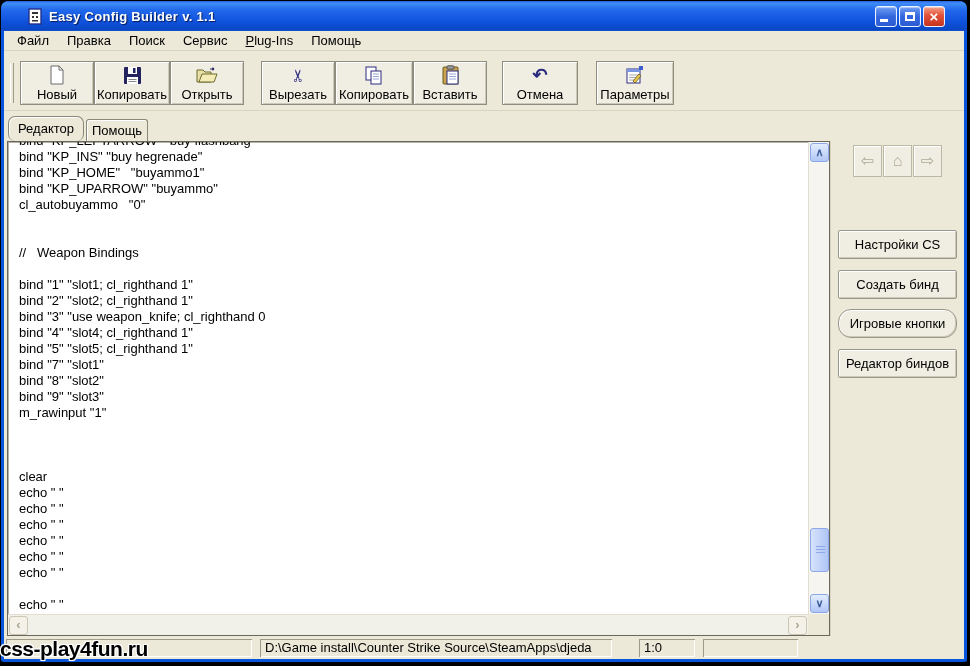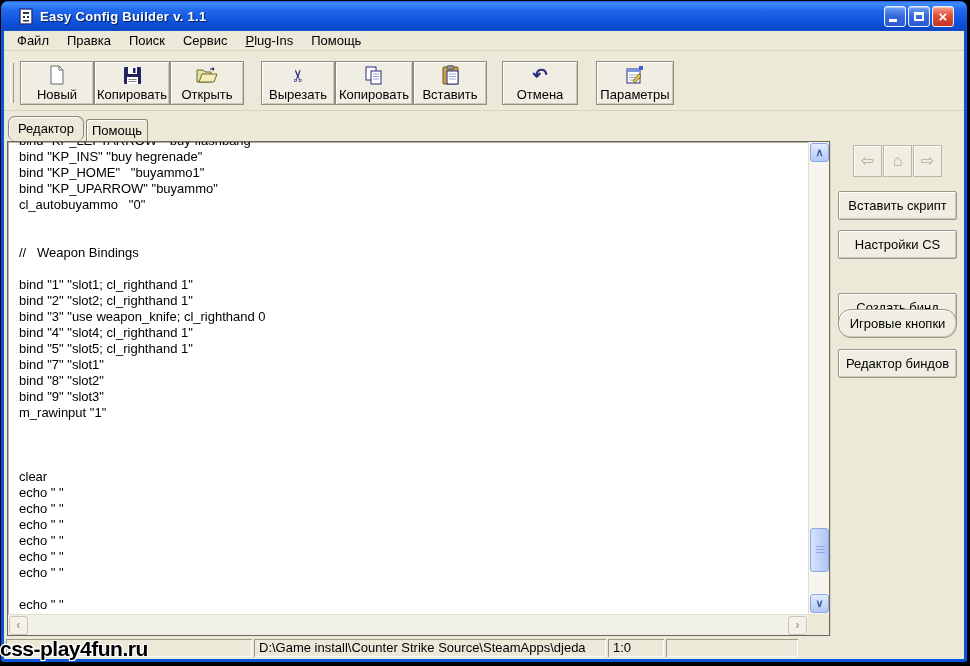--- a/index.html
+++ b/index.html
@@ -7,21 +7,21 @@
               font-family:"Liberation Sans", sans-serif; }
   .window { position:absolute; left:1px; top:1px; width:966px; height:661px;
             background:#ECE9D8; border:3px solid #0855DD; border-top:none;
             border-radius:8px 8px 3px 3px; }
   .content { position:absolute; left:0; top:0; right:0; bottom:0; }
 
   
   .titlebar { position:absolute; left:-3px; top:0; width:966px; height:30px;
     border-radius:7px 7px 0 0;
     background:linear-gradient(180deg,#2A62E8 0%,#3F8CF6 8%,#2168EC 30%,#0D4FD8 75%,#0A47C4 96%,#1558D0 100%);
-    display:flex; align-items:center; padding:0 13px; }
+    display:flex; align-items:center; padding:0 22px; }
   .win-icon { width:17px; height:17px; margin:0 5px 0 4px; flex:0 0 auto; }
   .win-title { color:#fff; font-weight:bold; font-size:13px; letter-spacing:.3px;
                text-shadow:1px 1px 1px rgba(0,0,30,.7); flex:1; white-space:nowrap; }
   .winbtns { display:flex; gap:2px; }
   .wbtn { width:22px; height:21px; border-radius:3px; border:1px solid #EAF2FF;
           background:linear-gradient(180deg,#6F9EF4 0%,#3467DE 50%,#2C5BD4 100%);
           position:relative; box-shadow:inset 0 1px 1px rgba(255,255,255,.5); }
   .wbtn.close { background:linear-gradient(180deg,#F4A088 0%,#E25037 45%,#C33420 100%); }
   .glyph-min { position:absolute; left:4px; bottom:4px; width:8px; height:3px; background:#fff; }
   .glyph-max { position:absolute; left:5px; top:5px; width:10px; height:9px; border:2px solid #fff; border-top-width:3px; }
@@ -97,29 +97,29 @@
   .rightpanel { position:absolute; left:826px; top:140px; width:134px; height:495px;
                 background:#ECE9D8; border-left:1px solid #d8d4c2; }
   .navrow { position:absolute; left:0; top:4px; width:100%; display:flex; justify-content:center; gap:1px; }
   .navbtn { width:29px; height:32px; background:#F0EEE2; border:1px solid #bcb8a6;
             box-shadow:inset 1px 1px 0 #fff; color:#AEAA96; font-size:16px;
             text-align:center; line-height:30px; }
   .sidebtn { position:absolute; left:7px; width:119px; height:29px;
              background:#F0EEE2; border:1px solid #9a978a; border-radius:2px;
              box-shadow:inset 1px 1px 0 #fff, inset -1px -1px 0 #cdc9b8;
              font-size:13px; color:#000; text-align:center; line-height:27px; white-space:nowrap; }
-  .sb1{top:50px;} .sb2{top:89px;} .sb3{top:129px;margin-top:23px;} .sb4{top:168px;border-radius:13px;} .sb5{top:208px;}
+  .sb1{top:50px;} .sb2{top:89px;} .sb3{top:129px;} .sb4{top:168px;border-radius:13px;} .sb5{top:208px;}
 
   
   .statusbar { position:absolute; left:0; bottom:0; width:796px; height:23px;
-               background:#ECE9D8; display:flex; align-items:center; padding:0 2px; gap:2px; }
+               background:#ECE9D8; display:flex; align-items:center; padding:0 2px; gap:8px; }
   .scell { height:18px; background:#ECE9D8; font-size:13px; color:#000;
            box-shadow:inset 1px 1px 0 #9d9a87, inset -1px -1px 0 #fff;
            padding:1px 5px 0 5px; overflow:hidden; white-space:nowrap; }
-  .sc1 { width:246px; } .sc2 { width:352px; } .sc3 { width:56px; } .sc4 { flex:1; }
+  .sc1 { width:246px; } .sc2 { width:352px; } .sc3 { width:56px;margin-left:19px; } .sc4 { flex:1; }
 
   .watermark { position:absolute; left:0px; top:637px; font-size:21px; font-weight:bold;
                color:#000; letter-spacing:-0.5px; z-index:10;
                text-shadow:-1px -1px 0 #fff, 1px -1px 0 #fff, -1px 1px 0 #fff, 1px 1px 0 #fff, 0 0 3px #fff; }
 </style>
 </head>
 <body>
 
 <div class="window">
   <div class="content">
@@ -290,21 +290,20 @@
       </div>
       <div class="corner"></div>
     </div>
 
     <div class="rightpanel">
       <div class="navrow">
         <div class="navbtn"><span>⇦</span></div>
         <div class="navbtn"><span>⌂</span></div>
         <div class="navbtn"><span>⇨</span></div>
       </div>
-      <div class="sidebtn sb1">Вставить скрипт</div>
       <div class="sidebtn sb2">Настройки CS</div>
       <div class="sidebtn sb3">Создать бинд</div>
       <div class="sidebtn sb4">Игровые кнопки</div>
       <div class="sidebtn sb5">Редактор биндов</div>
     </div>
 
     <div class="statusbar">
       <div class="scell sc1"></div>
       <div class="scell sc2">D:\Game install\Counter Strike Source\SteamApps\djeda</div>
       <div class="scell sc3">1:0</div>

